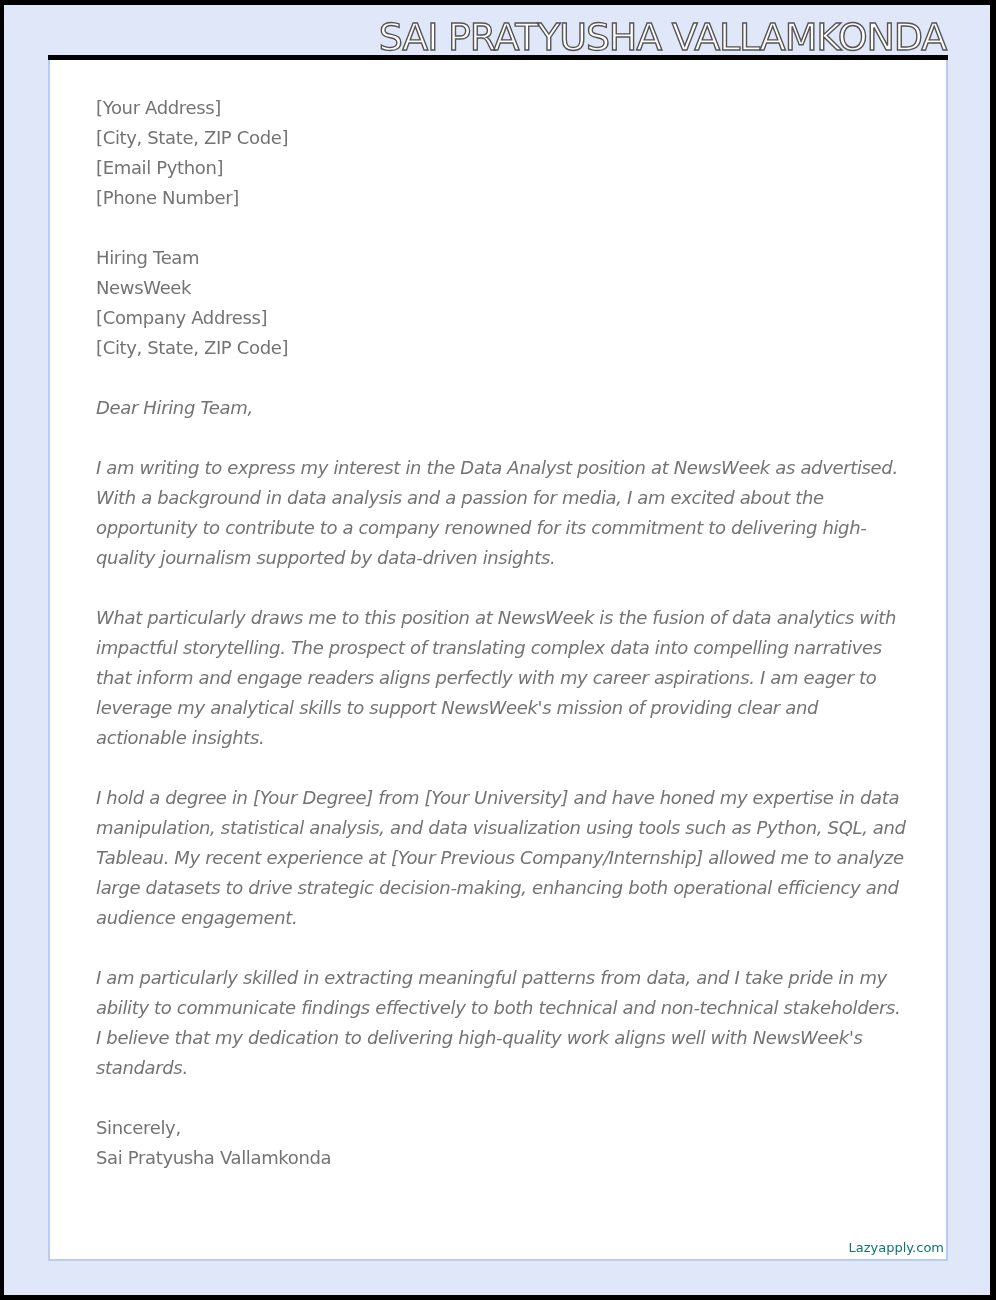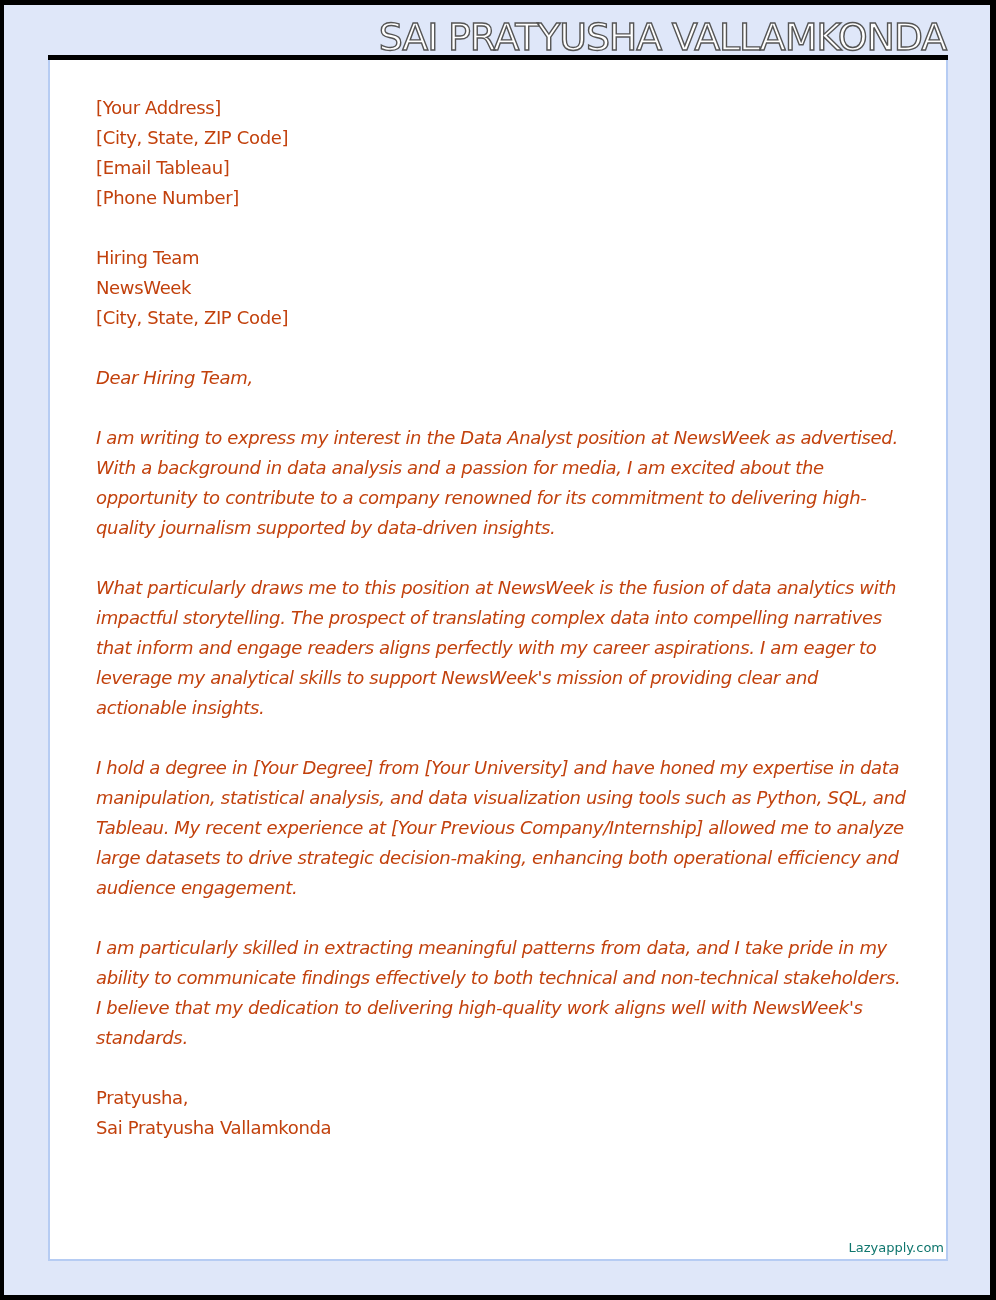--- a/index.html
+++ b/index.html
@@ -29,21 +29,21 @@
   .card {
     position: absolute; left: 44px; top: 55px; width: 896px; height: 1199px;
     background: #ffffff;
     border-left: 2px solid #b6ccf3;
     border-right: 2px solid #b6ccf3;
     border-bottom: 2px solid #b6ccf3;
   }
   .content {
     position: absolute; left: 96px; top: 93px; width: 810px;
     font-family: "DejaVu Sans", sans-serif;
-    font-size: 18px; line-height: 30px; color: #c2410c;
+    font-size: 18px; line-height: 30px; color: #737373;
     letter-spacing: -0.35px;
   }
   .content .line { display: block; white-space: nowrap; }
   .content .gap { height: 30px; }
   .content p { margin: 0 0 30px 0; font-style: italic; }
   .footer-brand {
     position: absolute; right: 52px; top: 1240px;
     font-family: "DejaVu Sans", sans-serif;
     font-size: 13px; color: #0f766e;
   }
@@ -54,32 +54,33 @@
 <div class="frame">
   <div class="title">SAI PRATYUSHA VALLAMKONDA</div>
   <div class="topbar"></div>
   <div class="card"></div>
 </div>
 
 <div class="content">
   <div>
     <span class="line">[Your Address]</span>
     <span class="line">[City, State, ZIP Code]</span>
-    <span class="line">[Email Tableau]</span>
+    <span class="line">[Email Python]</span>
     <span class="line">[Phone Number]</span>
   </div>
   <div class="gap"></div>
   <div>
     <span class="line">Hiring Team</span>
     <span class="line">NewsWeek</span>
+    <span class="line">[Company Address]</span>
     <span class="line">[City, State, ZIP Code]</span>
   </div>
   <div class="gap"></div>
   <p>Dear Hiring Team,</p>
   <p>I am writing to express my interest in the Data Analyst position at NewsWeek as advertised. With a background in data analysis and a passion for media, I am excited about the opportunity to contribute to a company renowned for its commitment to delivering high-quality journalism supported by data-driven insights.</p>
   <p>What particularly draws me to this position at NewsWeek is the fusion of data analytics with impactful storytelling. The prospect of translating complex data into compelling narratives that inform and engage readers aligns perfectly with my career aspirations. I am eager to leverage my analytical skills to support NewsWeek's mission of providing clear and actionable insights.</p>
   <p>I hold a degree in [Your Degree] from [Your University] and have honed my expertise in data manipulation, statistical analysis, and data visualization using tools such as Python, SQL, and Tableau. My recent experience at [Your Previous Company/Internship] allowed me to analyze large datasets to drive strategic decision-making, enhancing both operational efficiency and audience engagement.</p>
   <p>I am particularly skilled in extracting meaningful patterns from data, and I take pride in my ability to communicate findings effectively to both technical and non-technical stakeholders. I believe that my dedication to delivering high-quality work aligns well with NewsWeek's standards.</p>
-  <span class="line">Pratyusha,</span>
+  <span class="line">Sincerely,</span>
   <span class="line">Sai Pratyusha Vallamkonda</span>
 </div>
 
 <div class="footer-brand">Lazyapply.com</div>
 
 </body></html>

